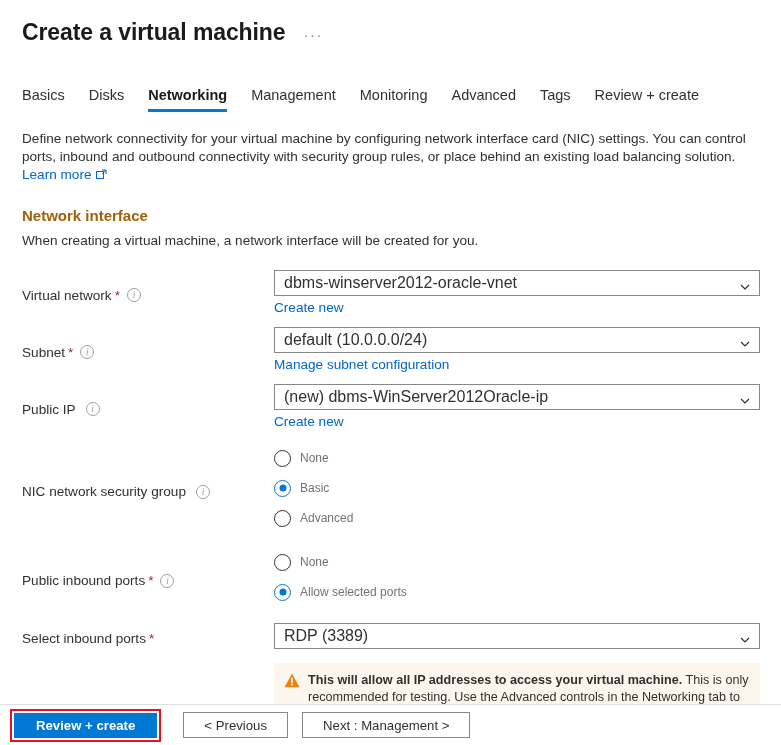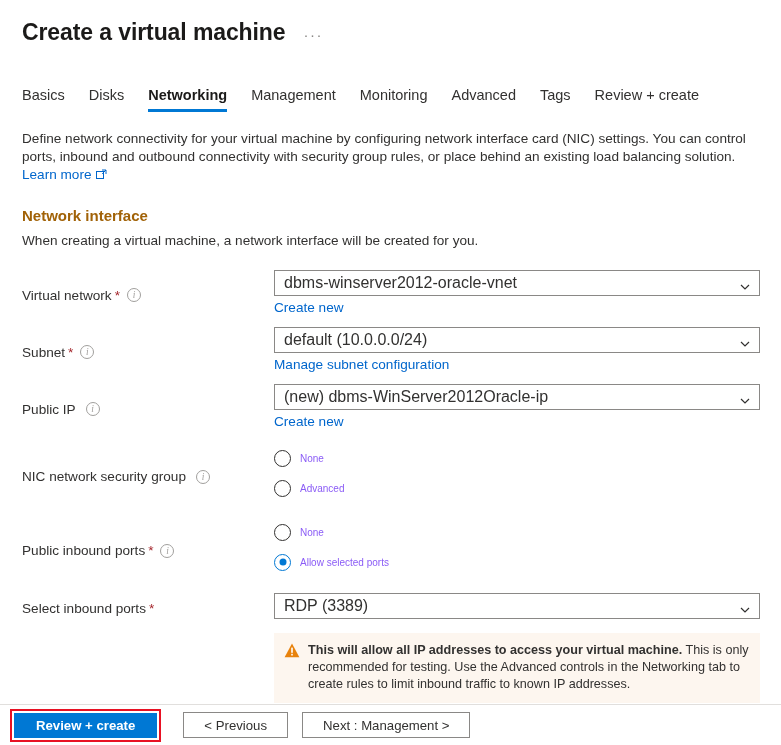--- a/index.html
+++ b/index.html
@@ -187,21 +187,21 @@
   .radio.checked::after {
     content: "";
     position: absolute;
     width: 7px;
     height: 7px;
     border-radius: 50%;
     background: #0078d4;
     left: 50%; top: 50%;
     transform: translate(-50%, -50%);
   }
-  .radio-label { font-size: 10px; color: #8b5cf6; }
+  .radio-label { font-size: 12px; color: #737373; }
 
   
   .warning {
     background: #fdf6ef;
     display: flex;
     align-items: flex-start;
     padding: 9px 11px 10px 10px;
     width: 486px;
     box-sizing: border-box;
   }
@@ -349,20 +349,24 @@
   <div class="row" style="margin-bottom:12px;">
     <div class="row-label">
       <span>NIC network security group</span>
       <span class="req"></span>
       <span class="info-icon">i</span>
     </div>
     <div class="row-control radio-group">
       <div class="radio-item">
         <span class="radio"></span>
         <span class="radio-label">None</span>
+      </div>
+      <div class="radio-item">
+        <span class="radio checked"></span>
+        <span class="radio-label">Basic</span>
       </div>
       <div class="radio-item">
         <span class="radio"></span>
         <span class="radio-label">Advanced</span>
       </div>
     </div>
   </div>
 
   <div class="row" style="margin-bottom:14px;">
     <div class="row-label">

